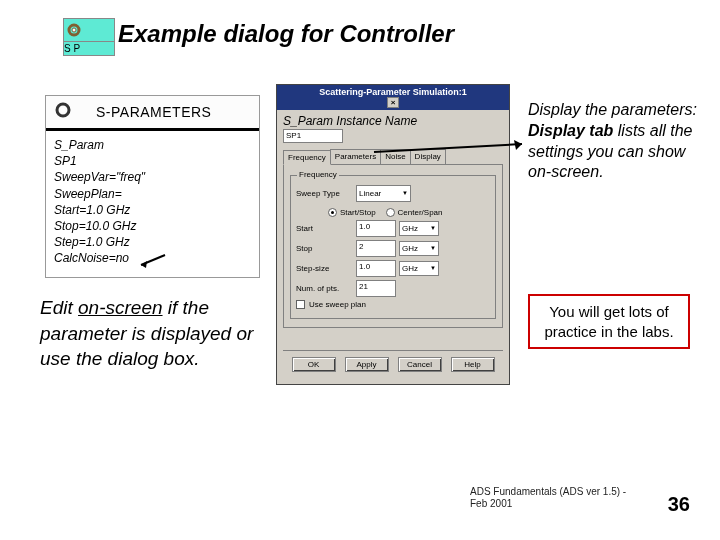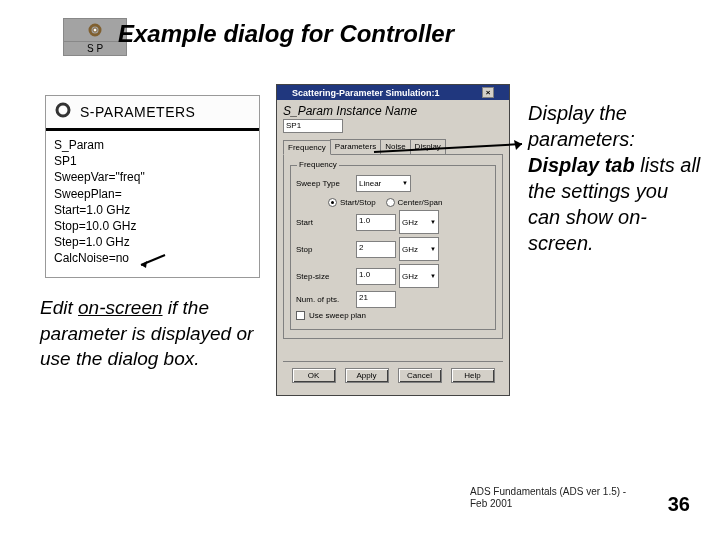--- a/index.html
+++ b/index.html
@@ -10,24 +10,24 @@
     font-family: Arial, Helvetica, sans-serif;
     position: relative;
     overflow: hidden;
   }
   .slide { position: relative; width: 100%; height: 100%; }
 
   
   .sp-icon {
     position: absolute;
     left: 63px; top: 18px;
-    width: 64px;
+    width: 52px;
     border: 1px solid #888;
-    background: #a3a3a3;
-    text-align: center;
+    background: #5eead4;
+    text-align: left;
   }
   .sp-icon .gear-row { height: 22px; padding-top: 2px; }
   .sp-icon .sp-label { font-size: 10px; border-top: 1px solid #888; padding: 1px 0; }
 
   
   .title {
     position: absolute;
     left: 118px; top: 20px;
     font-size: 24px;
     font-weight: bold;
@@ -40,26 +40,28 @@
     left: 45px; top: 95px;
     width: 215px;
     border: 1px solid #999;
     background: #fff;
   }
   .sparam-header {
     display: flex; align-items: center;
     border-bottom: 3px solid #000;
     padding: 4px 6px;
     background: #fcfcfc;
+    gap: 16px;
   }
   .sparam-header .gear-ic { margin-right: 6px; }
   .sparam-header .hdr-text { font-size: 14px; letter-spacing: 0.5px; }
   .sparam-body {
     padding: 6px 8px 10px 8px;
     font-size: 12px;
+    font-style: italic;
   }
   .sparam-body div { line-height: 1.35; }
   .arrow1 {
     position: absolute;
     left: 135px; top: 253px;
     width: 35px; height: 18px;
   }
 
   
   .left-callout {
@@ -80,23 +82,24 @@
     background: #d4d0c8;
     border: 1px solid #444;
     font-size: 9px;
     font-family: Tahoma, Arial, sans-serif;
     filter: blur(0.4px);
   }
   .titlebar {
     background: linear-gradient(#20377e,#20377e);
     color: #fff;
     display: flex; justify-content: space-between; align-items: center;
-    padding: 2px 15px;
+    padding: 2px 3px;
     font-size: 9px;
     font-weight: bold;
+    flex-direction: column;
   }
   .titlebar .closebtn {
     width: 12px; height: 11px;
     background: #d4d0c8;
     border: 1px solid #808080;
     color: #000;
     font-size: 8px; font-weight: bold;
     text-align: center; line-height: 9px;
   }
   .dlg-body { padding: 4px 6px 6px 6px; text-align:left;}
@@ -143,21 +146,21 @@
   .row { display: flex; align-items: center; margin: 3px 0; font-size: 8px; }
   .row .rlabel { width: 60px; }
   .combo, .txtin {
     background: #fff; border: 1px solid #808080;
     height: 17px; font-size: 8px; padding: 0 2px;
     line-height: 11px;
   }
   .combo { width: 55px; display: inline-flex; justify-content: space-between; align-items: center; }
   .combo .dd { font-size: 6px; color: #000; }
   .txtin { width: 40px; }
-  .unitcombo { width: 40px; display: inline-flex; justify-content: space-between; align-items: center; background: #fff; border: 1px solid #808080; height: 24px; font-size: 8px; padding: 0 2px; margin-left: 3px; line-height:11px;}
+  .unitcombo { width: 40px; display: inline-flex; justify-content: space-between; align-items: center; background: #fff; border: 1px solid #808080; height: 15px; font-size: 8px; padding: 0 2px; margin-left: 3px; line-height:11px;}
   .unitcombo .dd { font-size: 6px; }
   .radio { width: 9px; height: 9px; border: 1px solid #606060; border-radius: 50%; background: #fff; margin-right: 3px; display: inline-block; position: relative; }
   .radio.checked::after { content:""; position:absolute; left:2px; top:2px; width:3px; height:3px; background:#000; border-radius:50%; }
   .checkbox { width: 9px; height: 9px; border: 1px solid #606060; background: #fff; margin-right: 4px; display: inline-block; }
   .dlg-buttons {
     display: flex; justify-content: space-around;
     padding: 6px 4px;
     border-top: 1px solid #808080;
     margin-top: 22px;
   }
@@ -169,21 +172,21 @@
     width: 44px;
     text-align: center;
     box-shadow: inset 1px 1px 0 #fff, inset -1px -1px 0 #404040;
   }
 
   
   .right-callout {
     position: absolute;
     left: 528px; top: 100px;
     width: 175px;
-    font-size: 20px;
+    font-size: 16px;
     font-style: italic;
     line-height: 1.3;
   }
   .right-callout b { font-weight: bold; font-style: italic; }
   .practice-box {
     position: absolute;
     left: 528px; top: 294px;
     width: 162px;
     border: 2px solid #cc0000;
     padding: 6px 8px;
@@ -350,18 +353,19 @@
   <svg class="arrow-right" viewBox="0 0 160 20">
     <path d="M2 12 L150 4" stroke="#000" stroke-width="2"></path>
     <path d="M150 4 L142 0 L144 10 Z" fill="#000"></path>
   </svg>
 
   <div class="right-callout">
     <span>Display the parameters:</span>
     <b>Display tab</b><span> lists all the settings you can show on-screen.</span>
   </div>
 
+  <div class="practice-box">You will get lots of practice in the labs.</div>
 
 
   <div class="footer-note">ADS Fundamentals (ADS ver 1.5) - Feb 2001</div>
   <div class="page-num">36</div>
 
 </div>
 
 </body></html>

